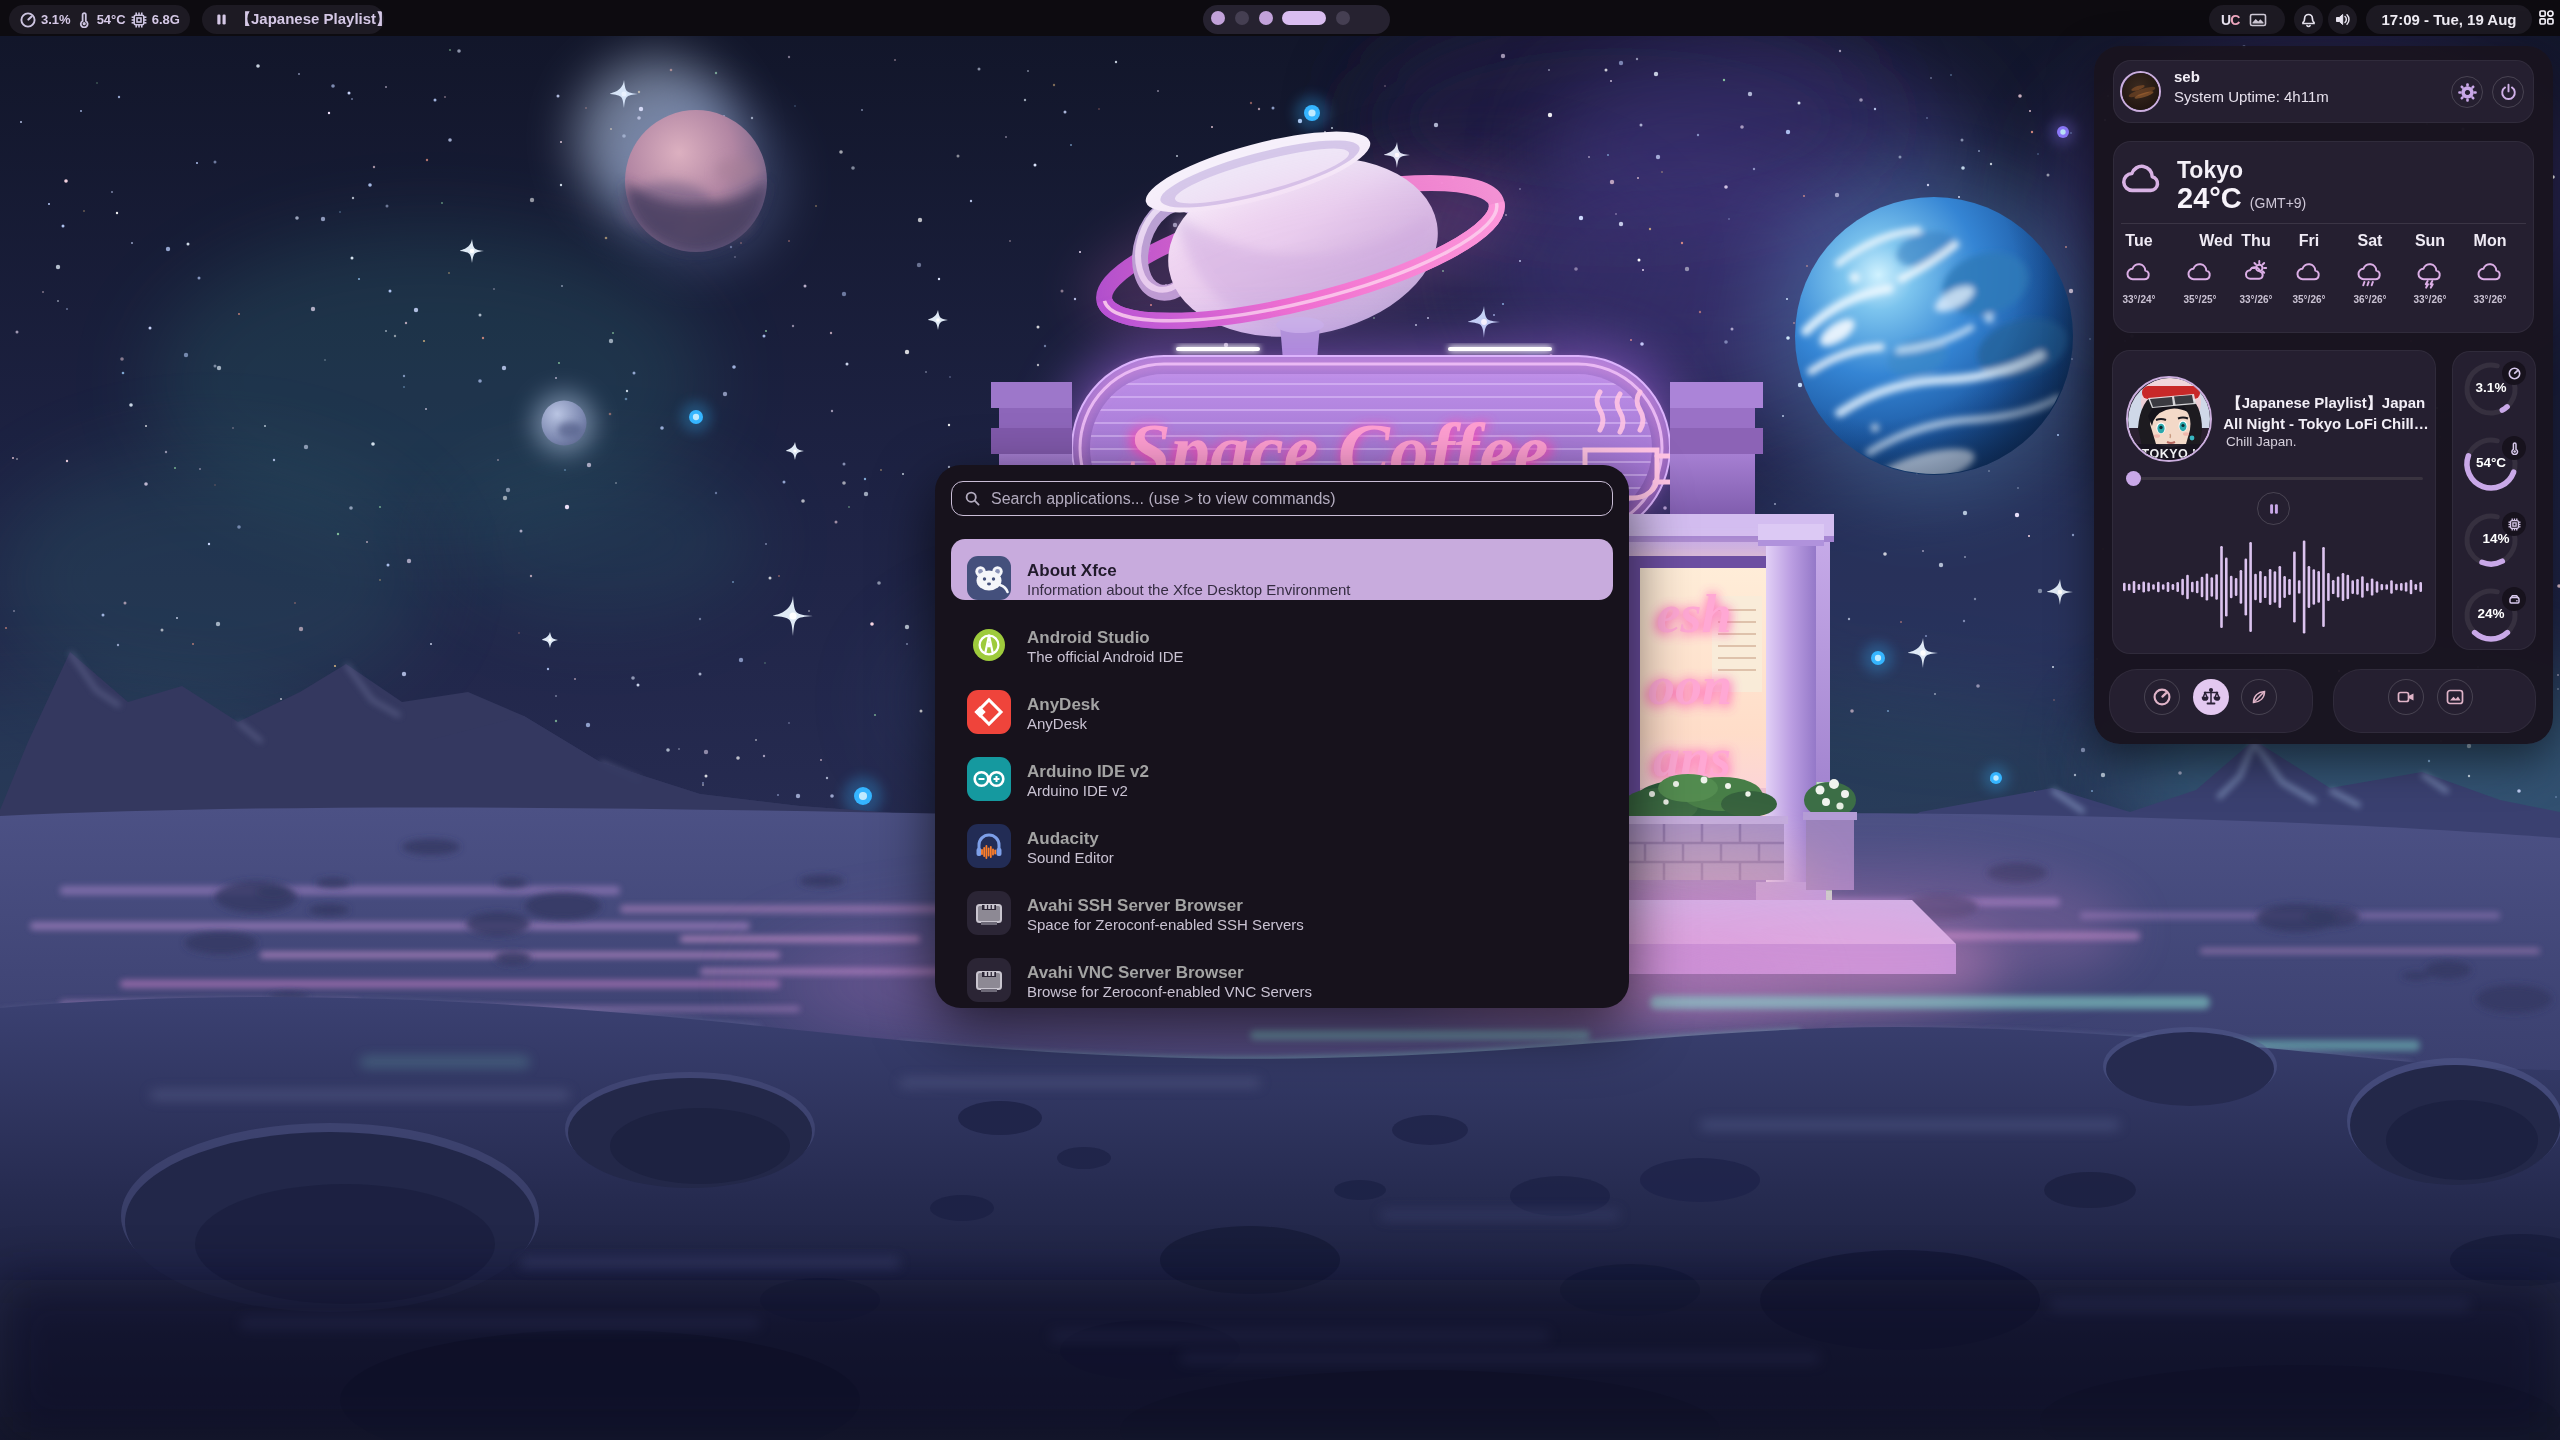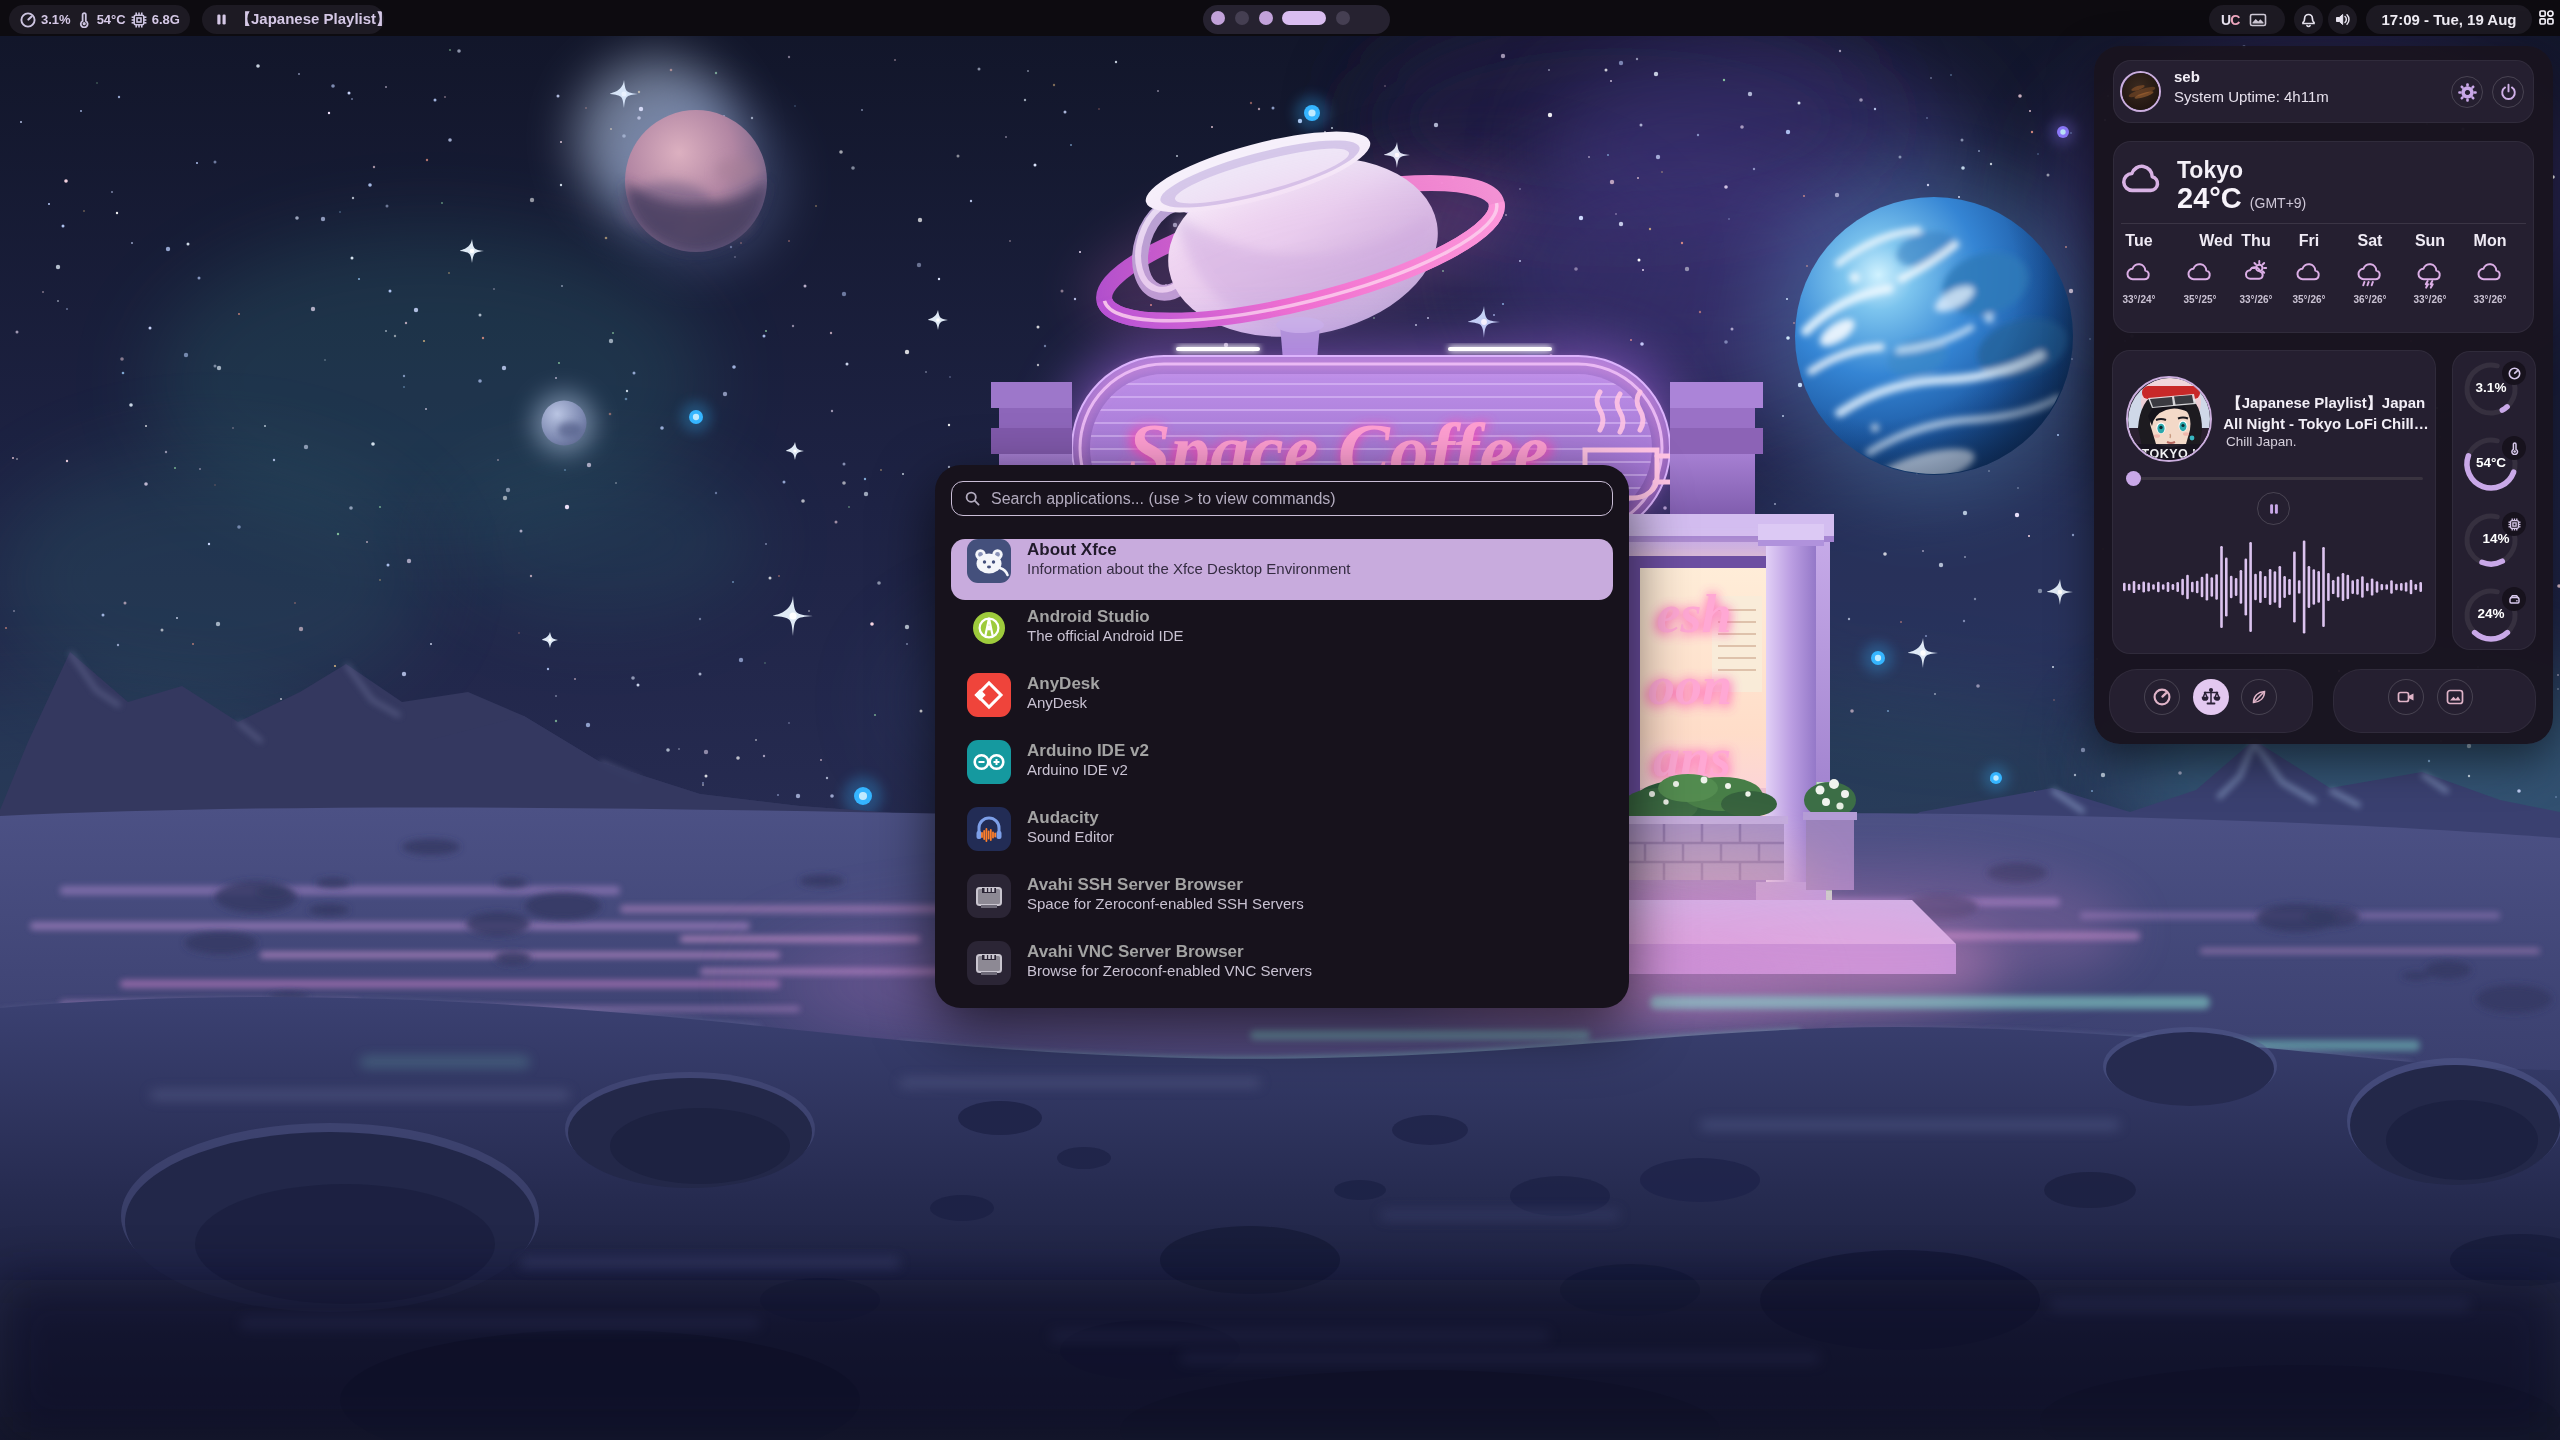--- a/index.html
+++ b/index.html
@@ -5,21 +5,21 @@
 .abs{position:absolute}
 #wall{position:absolute;left:0;top:0}
 
 #bar{position:absolute;left:0;top:0;width:2560px;height:36px;background:#0d0b10;color:#d9cce8}
 .pill{position:absolute;top:5px;height:29px;border-radius:15px;background:#1d1a23;display:flex;align-items:center;font-size:13px;font-weight:700;color:#d5c8e6;white-space:nowrap}
 .pill svg{flex:none}
 
 #launcher{position:absolute;left:935px;top:465px;width:694px;height:543px;background:#17121c;border-radius:26px;box-shadow:0 20px 60px rgba(0,0,0,.65)}
 #search{position:absolute;left:16px;top:16px;width:662px;height:35px;border:1.5px solid #c9bdd6;border-radius:12px;display:flex;align-items:center;color:#b2abbe;font-size:16px}
 #search svg{margin:0 10px 0 12px}
-.row{position:absolute;left:16px;width:662px;height:61px;border-radius:14px;display:flex;align-items:flex-start}
+.row{position:absolute;left:16px;width:662px;height:61px;border-radius:14px;display:flex;align-items:flex-end}
 .row .ic{width:44px;height:44px;border-radius:11px;margin-left:16px;flex:none;display:flex;align-items:center;justify-content:center}
 .row .tx{margin-left:16px;line-height:1.25}
 .row .t1{font-size:17px;font-weight:700;color:#a3a3a3}
 .row .t2{font-size:15px;color:#c9c2d2}
 .rowsel{background:#c8abdd}
 .rowsel .t1{color:#211a2b}
 .rowsel .t2{color:#352c42}
 
 #panel{position:absolute;left:2094px;top:46px;width:459px;height:698px;background:rgba(25,20,31,.97);border-radius:26px;box-shadow:0 16px 44px rgba(0,0,0,.5)}
 .card{position:absolute;background:#251f30;border:1px solid rgba(255,255,255,.055);border-radius:18px}

